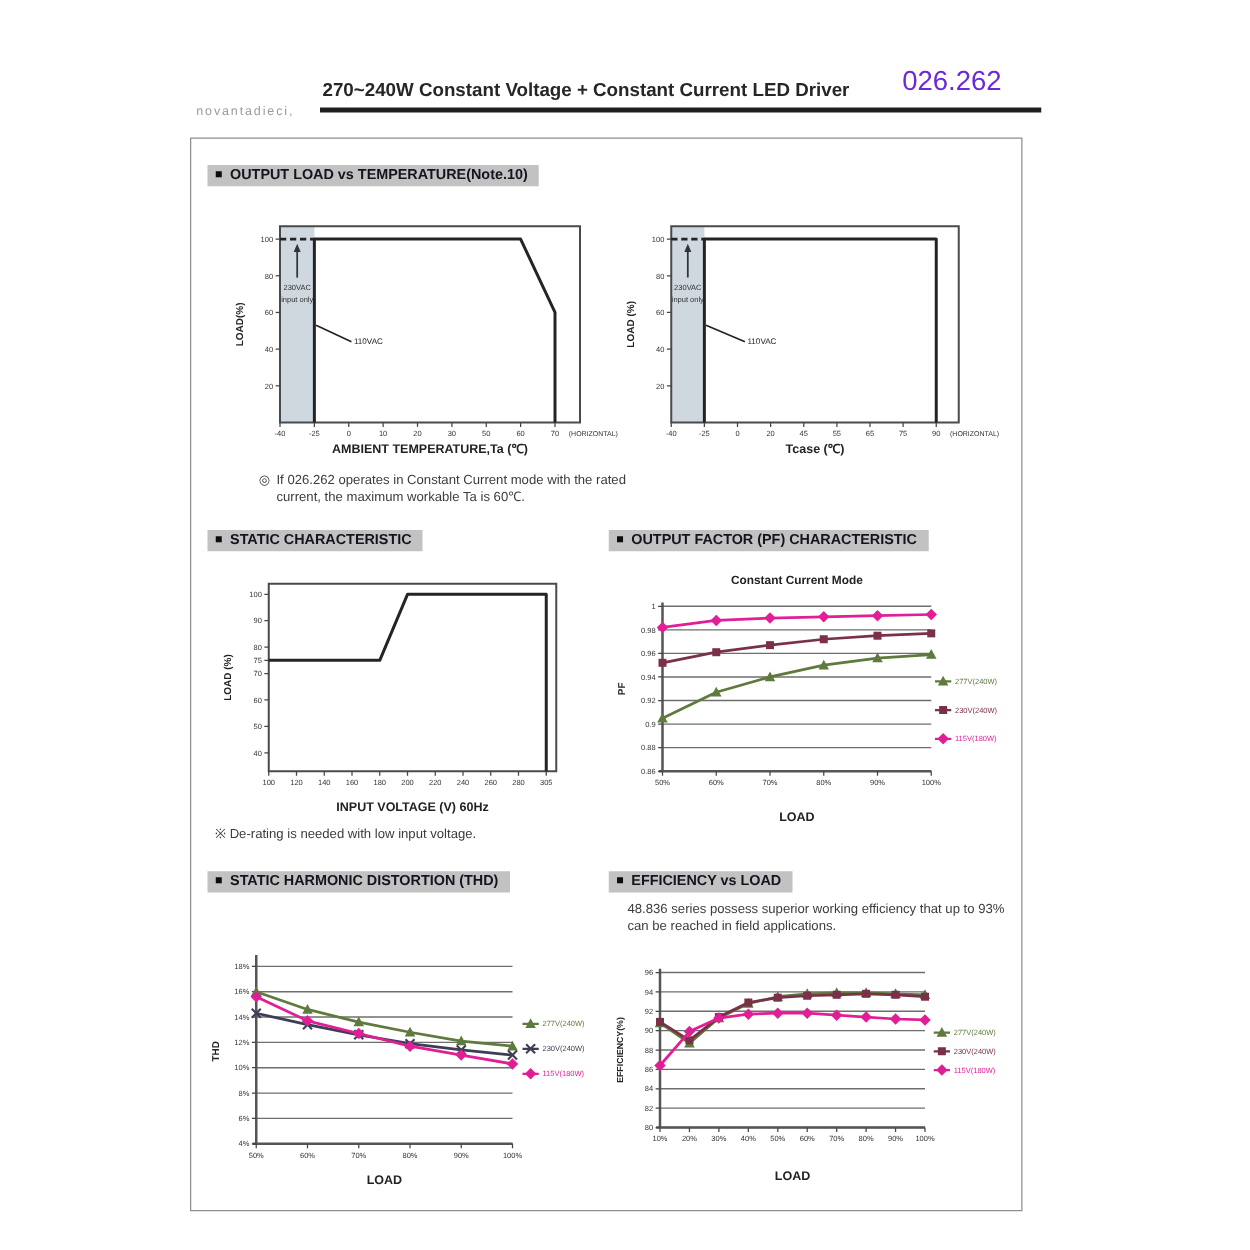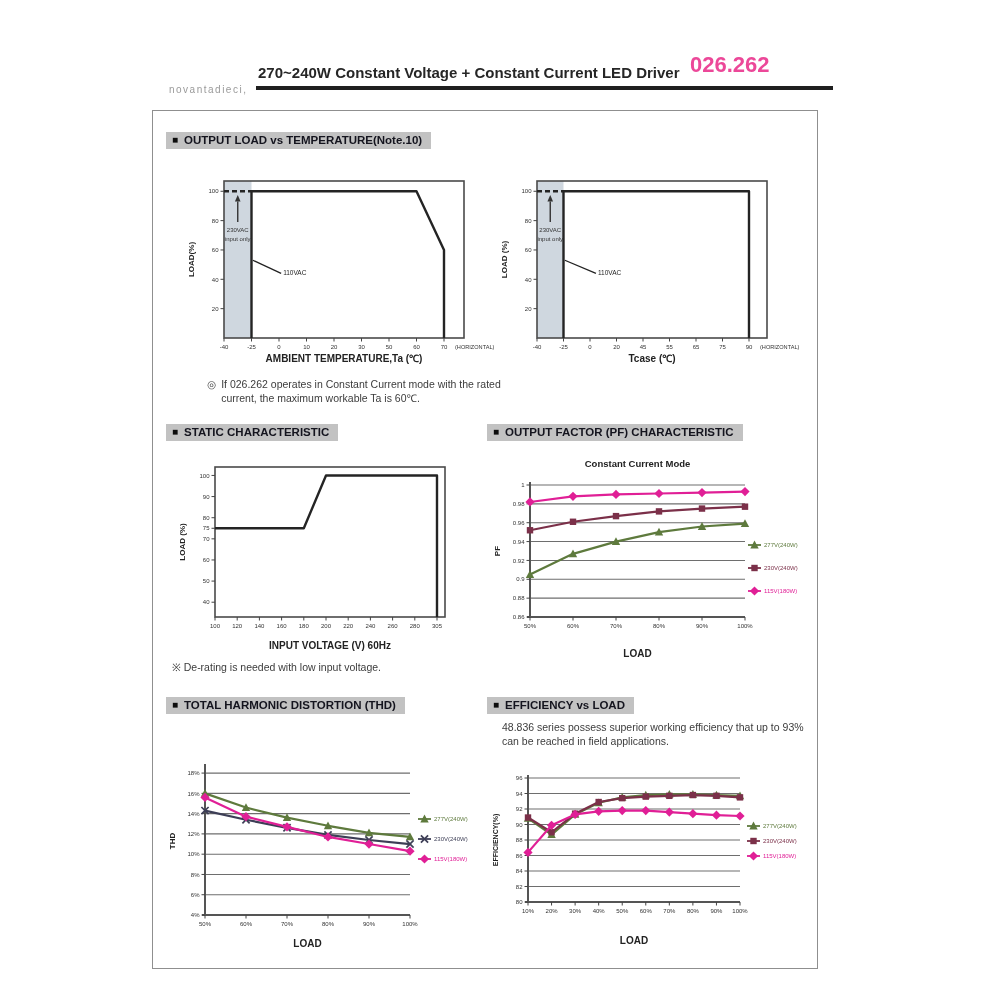--- a/index.html
+++ b/index.html
@@ -1,22 +1,22 @@
 <!DOCTYPE html>
 <html><head>
 <meta charset="utf-8">
 <style>
   html,body{margin:0;padding:0;background:#fff;}
   .page{position:relative;width:1000px;height:1000px;background:#fff;overflow:hidden;
         font-family:"Liberation Sans",sans-serif;color:#222;}
   .logo{position:absolute;left:155px;top:44px;font-size:34px;font-weight:400;color:#a8a8a8;letter-spacing:7px;}
-  .logo-sub{position:absolute;left:157px;top:84px;font-size:10px;color:#9a9a9a;letter-spacing:1.5px;margin-left:12px;}
+  .logo-sub{position:absolute;left:157px;top:84px;font-size:10px;color:#9a9a9a;letter-spacing:1.5px;}
   .doc-title{position:absolute;left:258px;top:64px;font-size:15px;font-weight:bold;color:#262626;}
   .title-rule{position:absolute;left:256px;top:86px;width:577px;height:4px;background:#1f1f1f;}
-  .model{position:absolute;left:690px;top:52px;width:143px;font-size:22px;font-weight:bold;color:#ec4899;text-align:left;}
+  .model{position:absolute;left:690px;top:52px;width:143px;font-size:22px;font-weight:normal;color:#6d28d9;text-align:center;}
   .content-box{position:absolute;left:152px;top:110px;width:664px;height:857px;border:1.5px solid #8f8f8f;background:#fff;}
   .sec-head{position:absolute;display:inline-flex;align-items:center;gap:6px;background:#c2c2c2;
             color:#14141e;font-size:11.5px;font-weight:bold;padding:2px 9px 3px 6px;white-space:nowrap;}
   .sec-head .sq{font-size:10px;color:#0c0c0c;line-height:1;}
   .note{position:absolute;font-size:10.5px;color:#3c3c3c;line-height:1.38;}
   .note-flex{display:flex;gap:5px;}
   .chart-mount{position:absolute;}
 </style>
 </head>
 <body>
@@ -257,21 +257,21 @@
           <line x1="263" y1="146" x2="276" y2="146" stroke="#e01f96" stroke-width="1.8"></line>
           <polygon points="269.5,141.4 274.1,146 269.5,150.6 264.9,146" fill="#e01f96"></polygon>
           <text x="279" y="148" font-size="6" text-anchor="start" fill="#e01f96" font-family="Liberation Sans, sans-serif">115V(180W)</text>
         </g>
       </svg></div>
 
   <div class="note" style="left:172px;top:660px;width:320px;">※ De-rating is needed with low input voltage.</div>
 
   <div class="sec-head" style="left:166px;top:697px;">
     <span class="sq">■</span>
-    <span>TOTAL HARMONIC DISTORTION (THD)</span>
+    <span>STATIC HARMONIC DISTORTION (THD)</span>
   </div>
   <div class="sec-head" style="left:487px;top:697px;">
     <span class="sq">■</span>
     <span>EFFICIENCY vs LOAD</span>
   </div>
 
   <div class="note" style="left:502px;top:720px;width:305px;">48.836 series possess superior working efficiency that up to 93% can be reached in field applications.</div>
 
   <div class="chart-mount" id="mount-thd" style="left:155px;top:755px;"><svg width="335" height="200" viewBox="0 0 335 200">
         <line x1="50" y1="160" x2="255" y2="160" stroke="#6e6e6e" stroke-width="1.1"></line>

